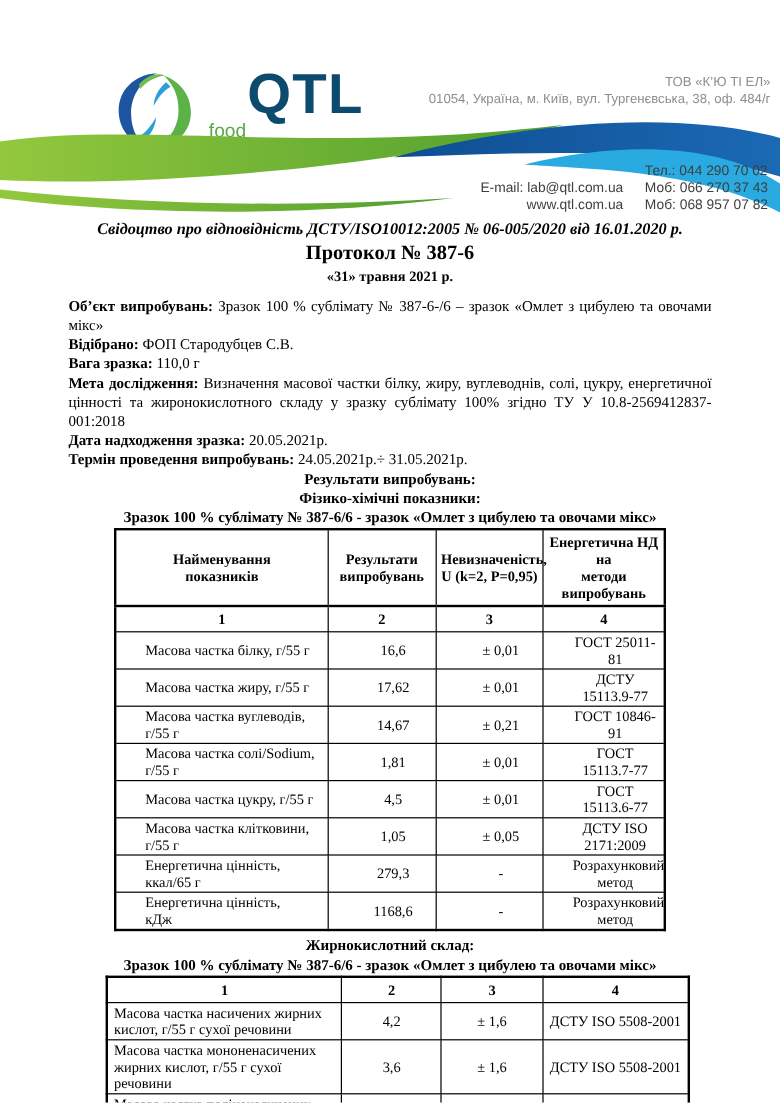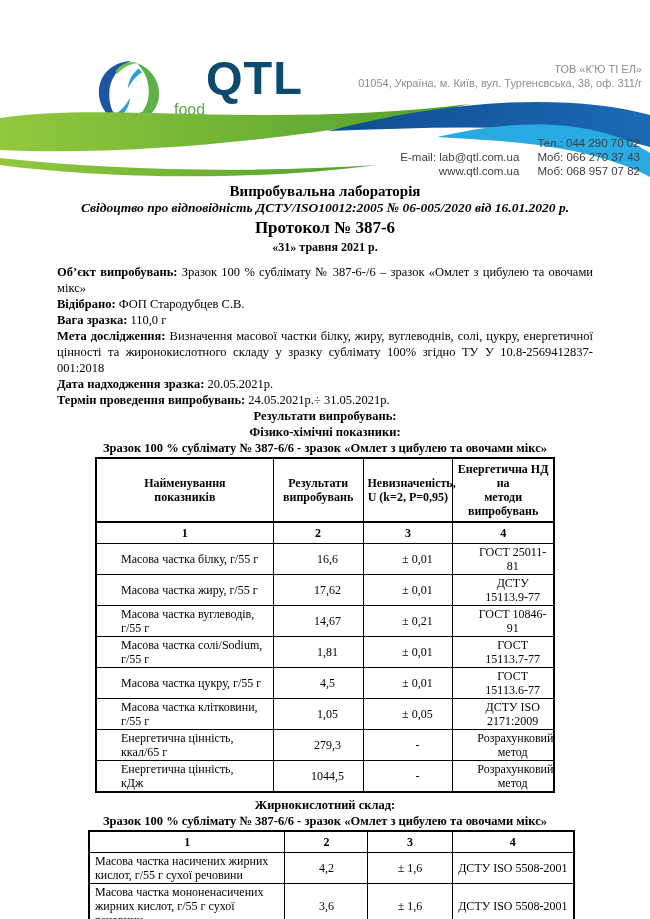--- a/index.html
+++ b/index.html
@@ -77,21 +77,21 @@
         <div class="logo-brand">QTL</div>
         <div class="logo-tagline">
           <div>food</div>
           <div>protection</div>
         </div>
       </span>
     </div>
 
     <div class="company-info">
       <div>ТОВ «К’Ю ТІ ЕЛ»</div>
-      <div>01054, Україна, м. Київ, вул. Тургенєвська, 38, оф. 311/г</div>
+      <div>01054, Україна, м. Київ, вул. Тургенєвська, 38, оф. 484/г</div>
     </div>
 
     <svg class="wave" viewBox="0 0 650 95" preserveAspectRatio="none">
       <defs>
         <linearGradient id="gGreen" x1="0" y1="0" x2="1" y2="0">
           <stop offset="0" stop-color="#93c83d"></stop>
           <stop offset="1" stop-color="#4f9f2e"></stop>
         </linearGradient>
         <linearGradient id="gBlue" x1="0" y1="0" x2="1" y2="0">
           <stop offset="0" stop-color="#0f4d92"></stop>
@@ -112,21 +112,20 @@
       <div class="phone-col">
         <div>Тел.: 044 290 70 02</div>
         <div>Моб: 066 270 37 43</div>
         <div>Моб: 068 957 07 82</div>
       </div>
     </div>
   </div>
 
   <div class="content">
 
-    <div class="title-lab">Випробувальна лабораторія</div>
     <div class="title-cert">Свідоцтво про відповідність ДСТУ/ISO10012:2005 № 06-005/2020  від 16.01.2020 р.</div>
     <div class="title-protocol">Протокол  № 387-6</div>
     <div class="title-date">«31» травня 2021 р.</div>
 
     <div class="fields">
       <p class="field"><span class="field-label">Об’єкт  випробувань:</span><span> Зразок 100 % сублімату № 387-6-/6 – зразок «Омлет з цибулею та овочами мікс»</span></p>
       <p class="field"><span class="field-label">Відібрано:</span><span> ФОП Стародубцев С.В.</span></p>
       <p class="field"><span class="field-label">Вага зразка:</span><span> 110,0 г</span></p>
       <p class="field"><span class="field-label">Мета дослідження:</span><span> Визначення масової частки білку, жиру, вуглеводнів, солі, цукру, енергетичної цінності та жиронокислотного складу у зразку сублімату 100% згідно ТУ У 10.8-2569412837-001:2018</span></p>
       <p class="field"><span class="field-label">Дата надходження зразка:</span><span> 20.05.2021р.</span></p>
@@ -200,21 +199,21 @@
           <tr>
             <td class="cell-name">Енергетична цінність,
 ккал/65 г</td>
             <td class="cell-val">279,3</td>
             <td class="cell-val">-</td>
             <td class="cell-val">Розрахунковий метод</td>
           </tr>
           <tr>
             <td class="cell-name">Енергетична цінність,
 кДж</td>
-            <td class="cell-val">1044,5</td>
+            <td class="cell-val">1168,6</td>
             <td class="cell-val">-</td>
             <td class="cell-val">Розрахунковий метод</td>
           </tr>
         </tbody>
     </table>
 
     <div class="center-head" style="margin-top:4px;">Жирнокислотний склад:</div>
     <div class="table-title">Зразок 100 % сублімату № 387-6/6 -  зразок «Омлет з цибулею та овочами мікс»</div>
 
     <table class="t2">

